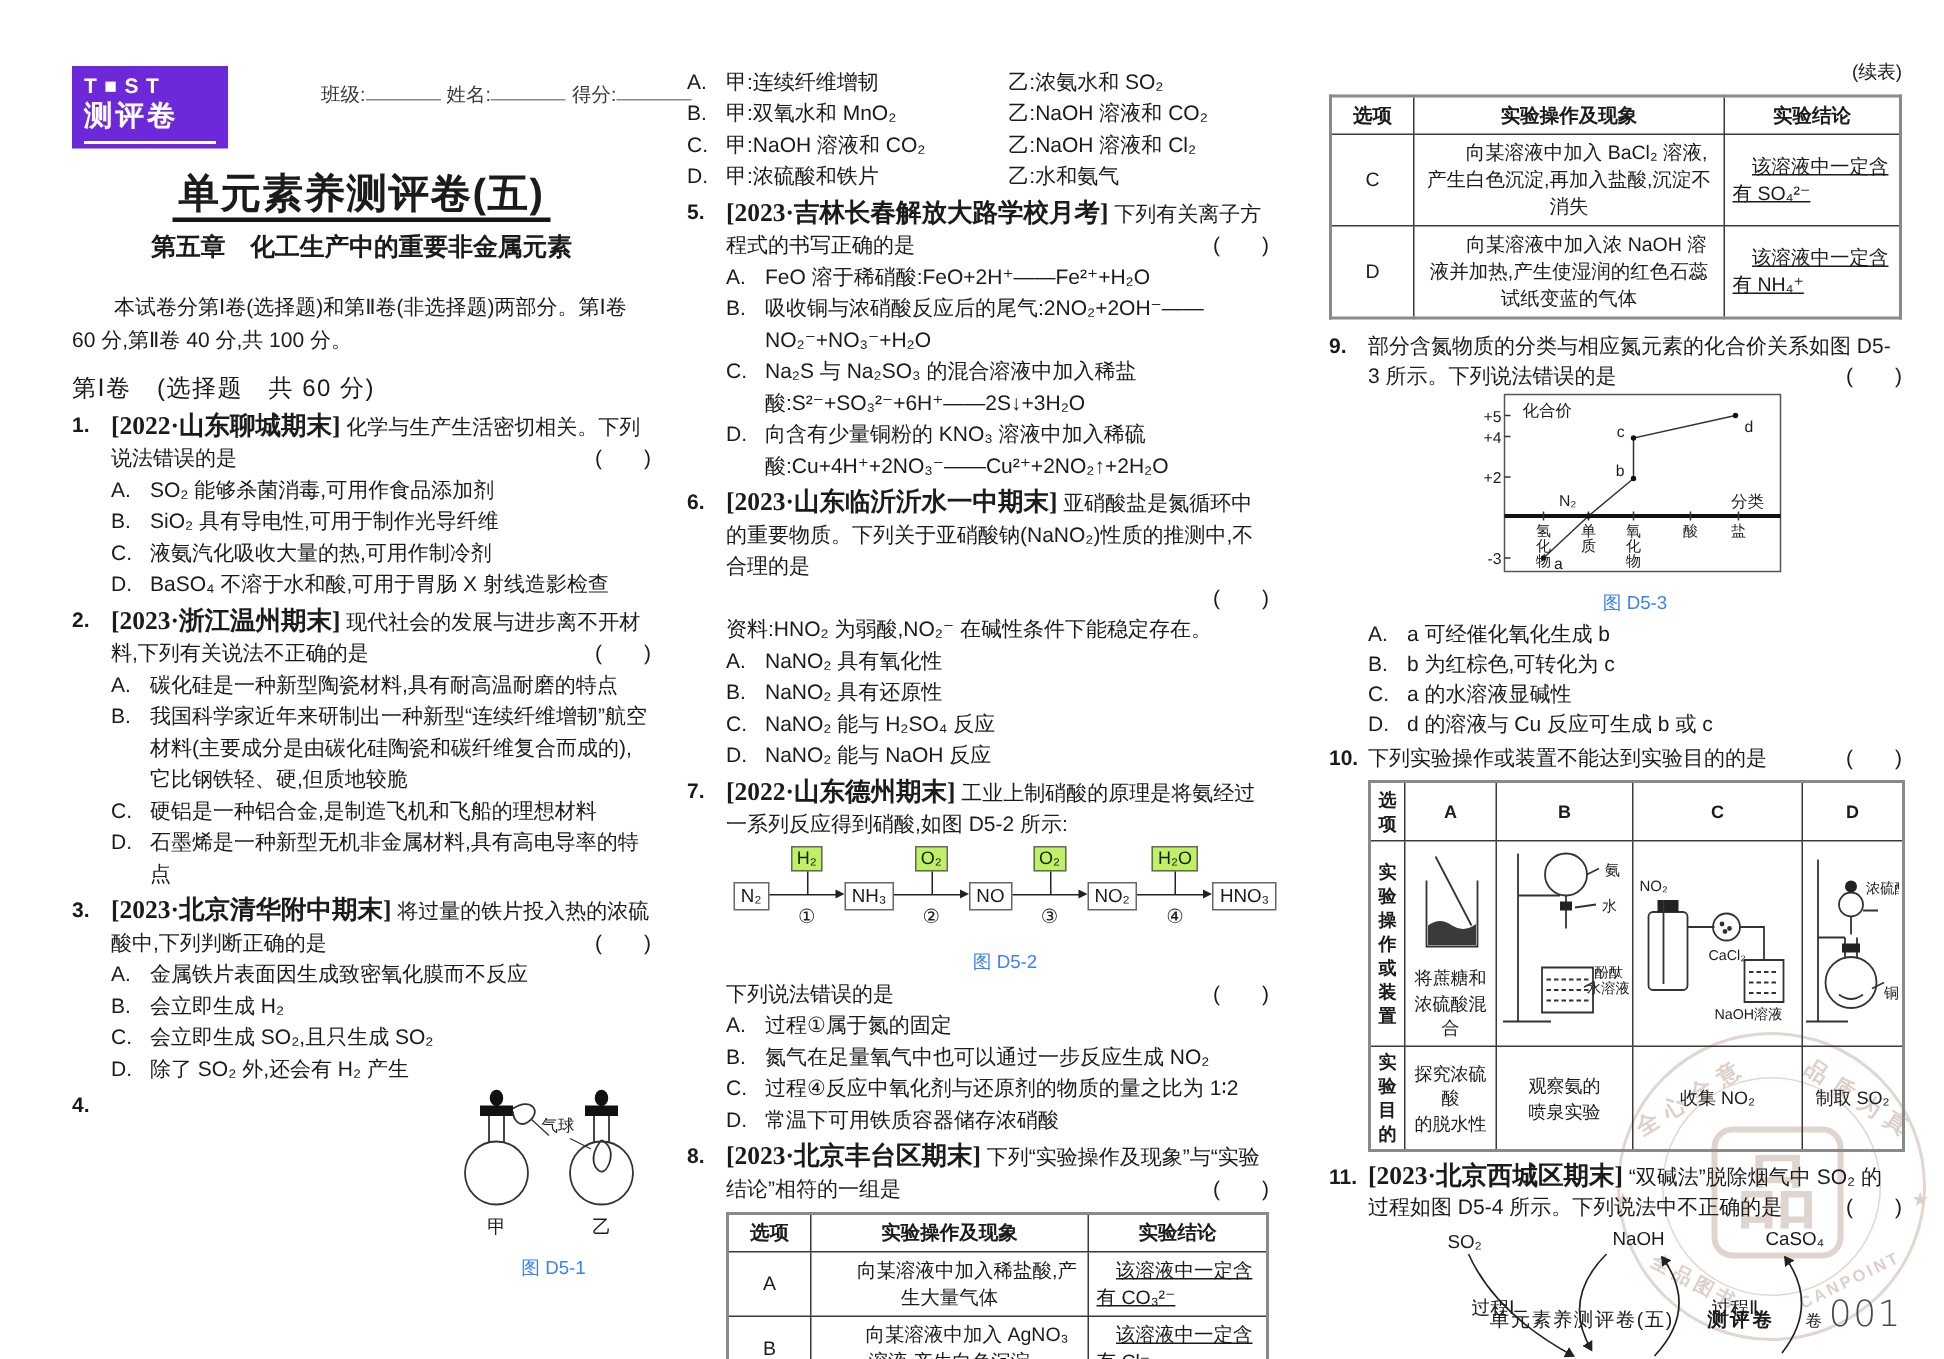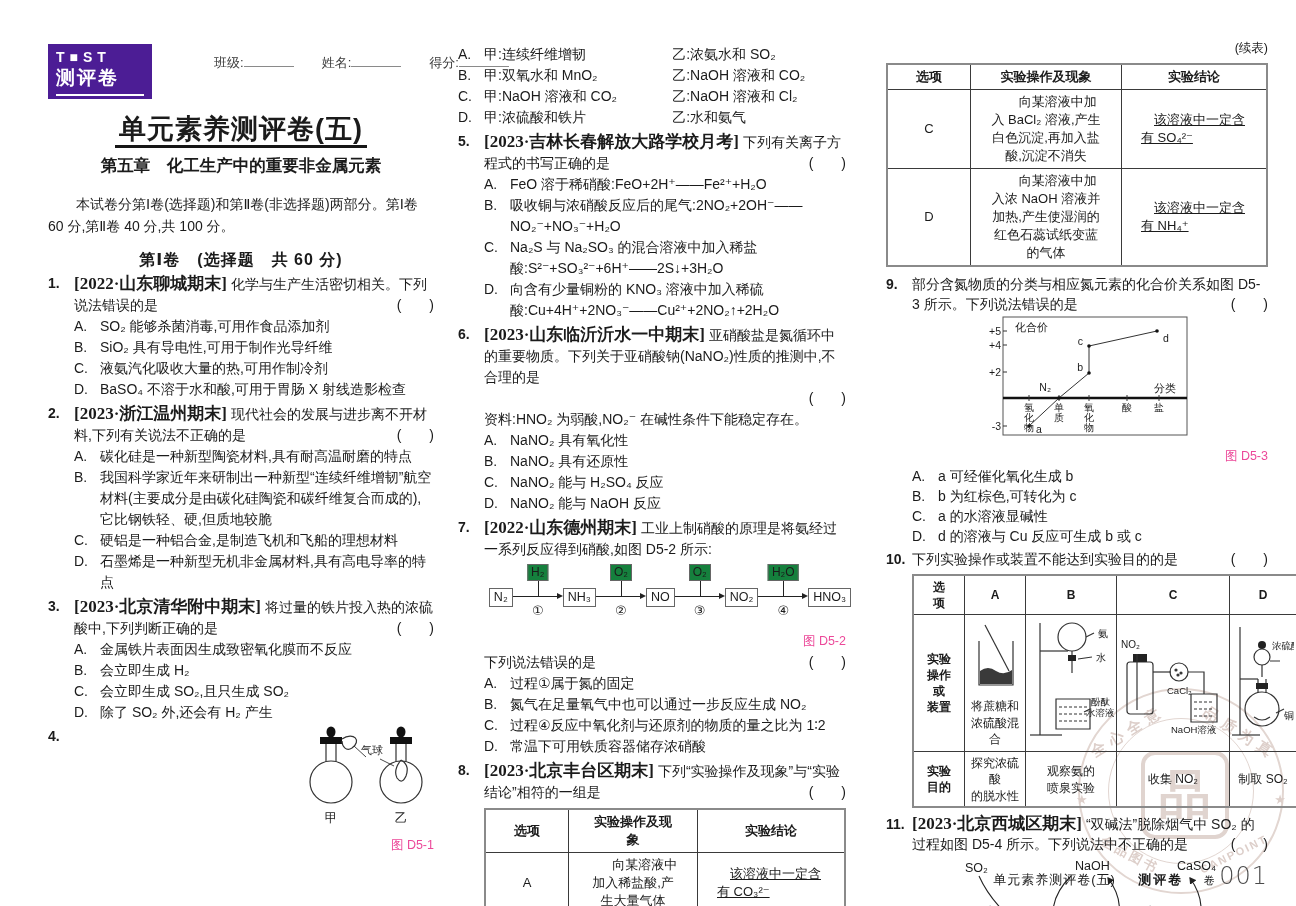--- a/index.html
+++ b/index.html
@@ -5,75 +5,75 @@
   html,body{margin:0;padding:0;background:#fff;}
   body{font-family:"Liberation Sans","DejaVu Sans",sans-serif;color:#1b1b1b;}
   .page{position:relative;width:1296px;height:906px;background:#ffffff;overflow:hidden;}
   .col{position:absolute;top:0;font-size:14px;line-height:21px;z-index:2;}
   .col1{left:48px;width:386px;}
   .col2{left:458px;width:388px;}
   .col3{left:886px;width:382px;line-height:20px;}
 
   
   .header-row{display:flex;align-items:flex-start;margin-top:44px;}
-  .logo{background:#4c1d95;color:#fff;width:88px;padding:5px 8px 3px;flex:none;}
+  .logo{background:#6d28d9;color:#fff;width:88px;padding:5px 8px 3px;flex:none;}
   .logo-l1{font-weight:bold;font-size:14px;letter-spacing:5px;line-height:17px;}
   .logo-l2{font-weight:bold;font-size:19px;letter-spacing:2px;line-height:24px;
            border-bottom:2px solid #fff;padding-bottom:4px;}
-  .fields{display:flex;gap:28px;margin-left:62px;margin-top:8px;white-space:nowrap;
+  .fields{display:flex;gap:4px;margin-left:62px;margin-top:8px;white-space:nowrap;
           font-size:13px;color:#3a3a3a;width:330px;}
   .field .blank{display:inline-block;width:50px;border-bottom:1px solid #8a8a8a;height:13px;}
 
   
   .title-wrap{text-align:center;margin-top:20px;}
   .title{display:inline-block;font-size:27px;font-weight:bold;letter-spacing:1px;
          border-bottom:3px solid #161616;padding:0 4px 5px;}
   .subtitle{text-align:center;font-weight:bold;font-size:16.5px;margin-top:7px;}
   .intro{margin-top:17px;text-indent:2em;line-height:22px;}
-  .sec-head{text-align:center;font-weight:bold;font-size:16px;margin-top:12px;letter-spacing:1px;}
+  .sec-head{font-weight:normal;font-size:16px;margin-top:12px;letter-spacing:1px;}
   .sec-note{margin-top:9px;line-height:22px;}
   .sec-note .lead{font-weight:bold;}
 
   
   .q{display:flex;margin-top:3px;}
   .qno{width:26px;flex:none;font-weight:bold;}
   .qb{flex:1;min-width:0;}
   .cite{font-family:"Liberation Serif","DejaVu Serif",serif;font-size:17px;font-weight:bold;}
   .paren{float:right;margin-left:6px;}
   .paren-line{text-align:right;}
   .opt{display:flex;}
   .ol{width:26px;flex:none;}
   .ot{flex:1;min-width:0;}
   .pair{display:flex;}
   .pair .p1{width:52%;flex:none;}
   .pair .p2{flex:1;}
 
   
   .figwrap{float:right;width:130px;margin-left:4px;text-align:center;}
-  .figcap{text-align:right;font-size:12.5px;margin-top:1px;color:#ec4899;}
+  .figcap{text-align:center;font-size:12.5px;margin-top:1px;color:#3b82f6;}
   svg text{fill:#1b1b1b;}
 
   
   .flowwrap{margin:4px 0 0 10px;}
   .flow{display:flex;align-items:flex-start;justify-content:center;height:66px;}
   .fnode{border:1px solid #666;background:#fff;font-size:12.5px;line-height:17px;
          padding:0 4px;margin-top:24px;flex:none;}
   .fconn{position:relative;width:50px;height:66px;flex:none;}
   .fconn .fline{position:absolute;left:0;right:5px;top:32px;border-top:1.2px solid #222;}
   .fconn .fline::after{content:"";position:absolute;right:-5px;top:-4px;
          border-left:6px solid #222;border-top:3.5px solid transparent;border-bottom:3.5px solid transparent;}
   .fin{position:absolute;top:0;left:50%;transform:translateX(-50%);border:1px solid #666;
-       background:#15803d;font-size:12px;line-height:15px;padding:0 3px;}
+       background:#bef264;font-size:12px;line-height:15px;padding:0 3px;}
   .fvert{position:absolute;left:50%;top:17px;height:15px;border-left:1.2px solid #222;}
   .fstep{position:absolute;top:36px;left:50%;transform:translateX(-50%);font-size:13px;}
 
   
   .tbl{border-collapse:collapse;width:100%;margin-top:5px;font-size:13px;line-height:18px;
        border:2.5px solid #8a8a8a;}
-  .tbl th,.tbl td{border:1px solid #3a3a3a;padding:3px 19px;text-align:center;vertical-align:middle;}
+  .tbl th,.tbl td{border:1px solid #3a3a3a;padding:3px 5px;text-align:center;vertical-align:middle;}
   .tbl th{font-weight:bold;}
   .tbl .op{text-align:center;text-indent:1.8em;}
   .tbl .concl{text-align:left;text-indent:1em;text-decoration:underline;}
   .tbl10{font-size:12px;line-height:16px;}
   .tbl10 td{padding:2px 2px;}
   .vlab span{display:block;font-weight:bold;}
   .appcap{display:block;margin-top:1px;}
 
   
   .footer{position:absolute;left:886px;top:862px;width:382px;text-align:right;z-index:3;

